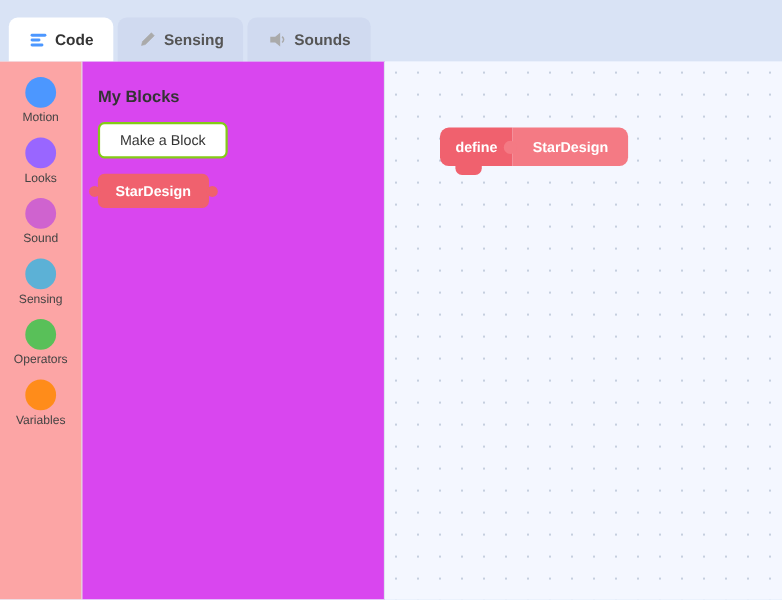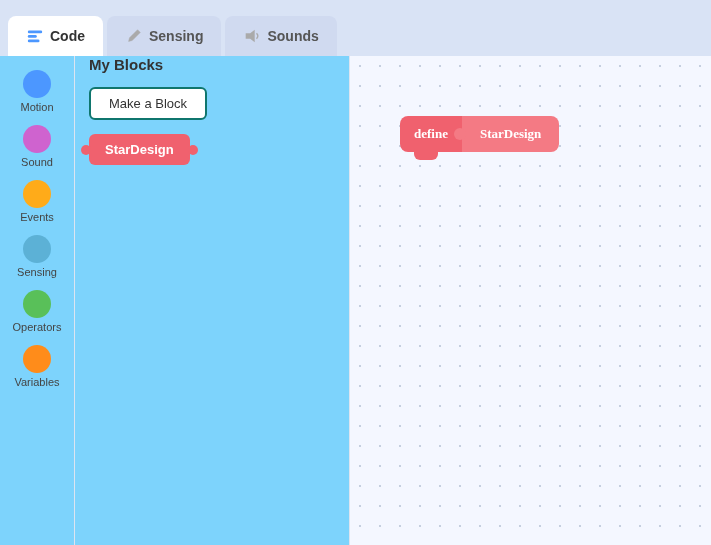--- a/index.html
+++ b/index.html
@@ -47,21 +47,21 @@
     
     .main-layout {
       display: flex;
       height: calc(545px - 56px);
       background: #e9f1fc;
     }
 
     
     .sidebar {
       width: 75px;
-      background: #7dd3fc;
+      background: #fca5a5;
       display: flex;
       flex-direction: column;
       align-items: center;
       padding: 10px 0;
       gap: 4px;
       border-right: 1px solid #dde4f0;
       overflow-y: auto;
     }
     .sidebar-item {
       display: flex;
@@ -81,36 +81,36 @@
     .sidebar-label {
       font-size: 11px;
       color: #444;
       text-align: center;
       font-weight: 500;
     }
 
     
     .blocks-panel {
       width: 275px;
-      background: #7dd3fc;
+      background: #d946ef;
       border-right: 1px solid #dde4f0;
-      padding: 0 14px;
+      padding: 24px 14px;
       display: flex;
       flex-direction: column;
       gap: 14px;
     }
     .panel-title {
       font-size: 15px;
       font-weight: 700;
       color: #333;
     }
     .make-block-btn {
       display: inline-block;
       padding: 7px 18px;
-      border: 2px solid #0f766e;
+      border: 2px solid #84cc16;
       border-radius: 6px;
       background: #fff;
       font-size: 13px;
       color: #333;
       cursor: pointer;
       width: fit-content;
     }
 
     
     .custom-block {
@@ -162,21 +162,20 @@
     }
 
     
     .workspace-block {
       position: absolute;
       top: 60px;
       left: 50px;
       display: flex;
       align-items: flex-start;
       gap: 0;
-      font-family: Liberation Serif, serif;
     }
     .define-label {
       background: #f0616e;
       color: #fff;
       font-size: 13px;
       font-weight: 700;
       padding: 10px 14px;
       border-radius: 8px 0 0 8px;
       position: relative;
     }
@@ -248,30 +247,30 @@
 
 <div class="main-layout">
 
   <div class="sidebar">
 
     <div class="sidebar-item">
       <div class="sidebar-dot" style="background:#4C97FF;"></div>
       <span class="sidebar-label">Motion</span>
     </div>
 
+    <div class="sidebar-item">
+      <div class="sidebar-dot" style="background:#9966FF;"></div>
+      <span class="sidebar-label">Looks</span>
+    </div>
 
     <div class="sidebar-item">
       <div class="sidebar-dot" style="background:#CF63CF;"></div>
       <span class="sidebar-label">Sound</span>
     </div>
 
-    <div class="sidebar-item">
-      <div class="sidebar-dot" style="background:#FFAB19;"></div>
-      <span class="sidebar-label">Events</span>
-    </div>
 
 
     <div class="sidebar-item">
       <div class="sidebar-dot" style="background:#5CB1D6;"></div>
       <span class="sidebar-label">Sensing</span>
     </div>
 
     <div class="sidebar-item">
       <div class="sidebar-dot" style="background:#59C059;"></div>
       <span class="sidebar-label">Operators</span>

